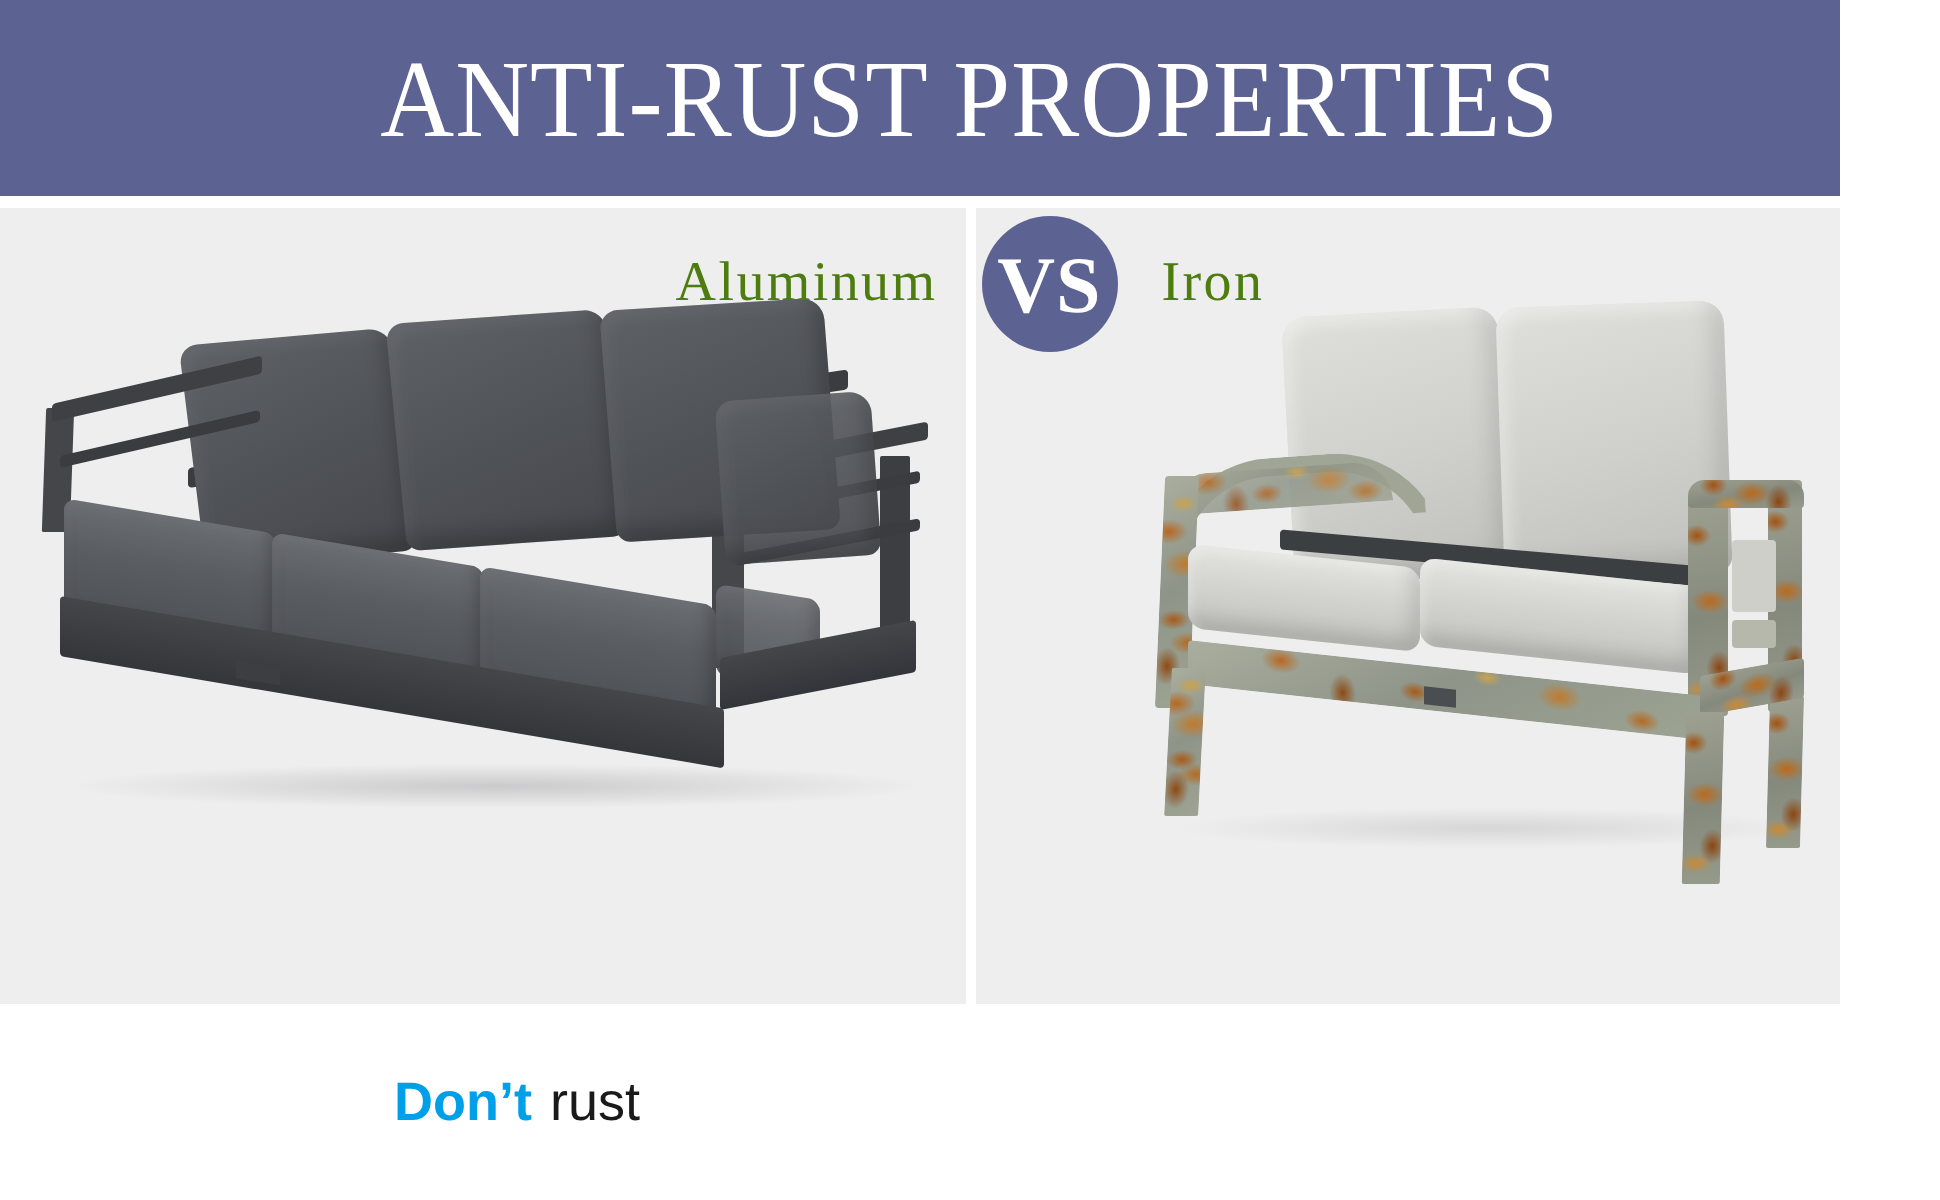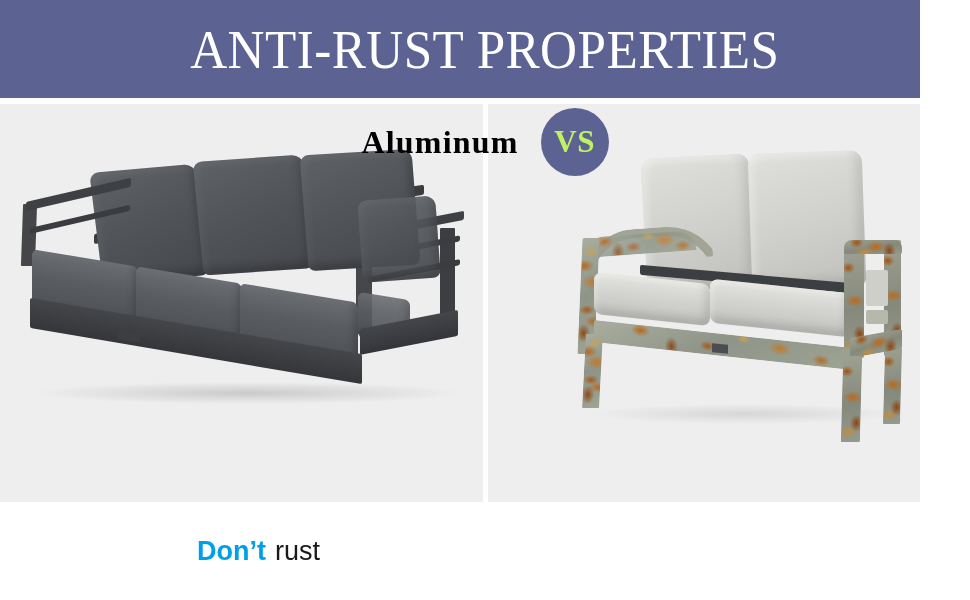--- a/index.html
+++ b/index.html
@@ -44,34 +44,34 @@
   }
 
   
   .vs-row{
     position:absolute;left:0;top:104px;width:970px;height:76px;
     display:flex;align-items:center;justify-content:center;gap:22px;
     z-index:6;pointer-events:none;
   }
   .vs-word{
     font-family:"Liberation Serif", serif;
-    font-size:32px;
-    font-weight:700;
-    color:#000000;
+    font-size:28px;
+    font-weight:400;
+    color:#4d7c0f;
     letter-spacing:1.2px;
     pointer-events:auto;
   }
   .vs-badge{
     width:68px;height:68px;border-radius:50%;
     background:#5c6291;
     display:flex;align-items:center;justify-content:center;
-    color:#bef264;
+    color:#ffffff;
     font-family:"Liberation Serif", serif;
     font-weight:700;
-    font-size:31px;
+    font-size:40px;
     letter-spacing:0.5px;
     pointer-events:auto;
   }
 
   
   .captions{
     position:absolute;left:16px;top:502px;width:970px;height:98px;
     background:#ffffff;
     display:flex;
   }
@@ -272,20 +272,21 @@
       </div>
     </div>
 
   </div>
 
   <div class="divider"></div>
 
   <div class="vs-row">
     <span class="vs-word">Aluminum</span>
     <span class="vs-badge">VS</span>
+    <span class="vs-word">Iron</span>
   </div>
 
   <div class="captions">
     <div class="caption-cell">
       <span class="hl">Don’t</span>
       <span class="nm">rust</span>
     </div>
   </div>
 
 </div>

